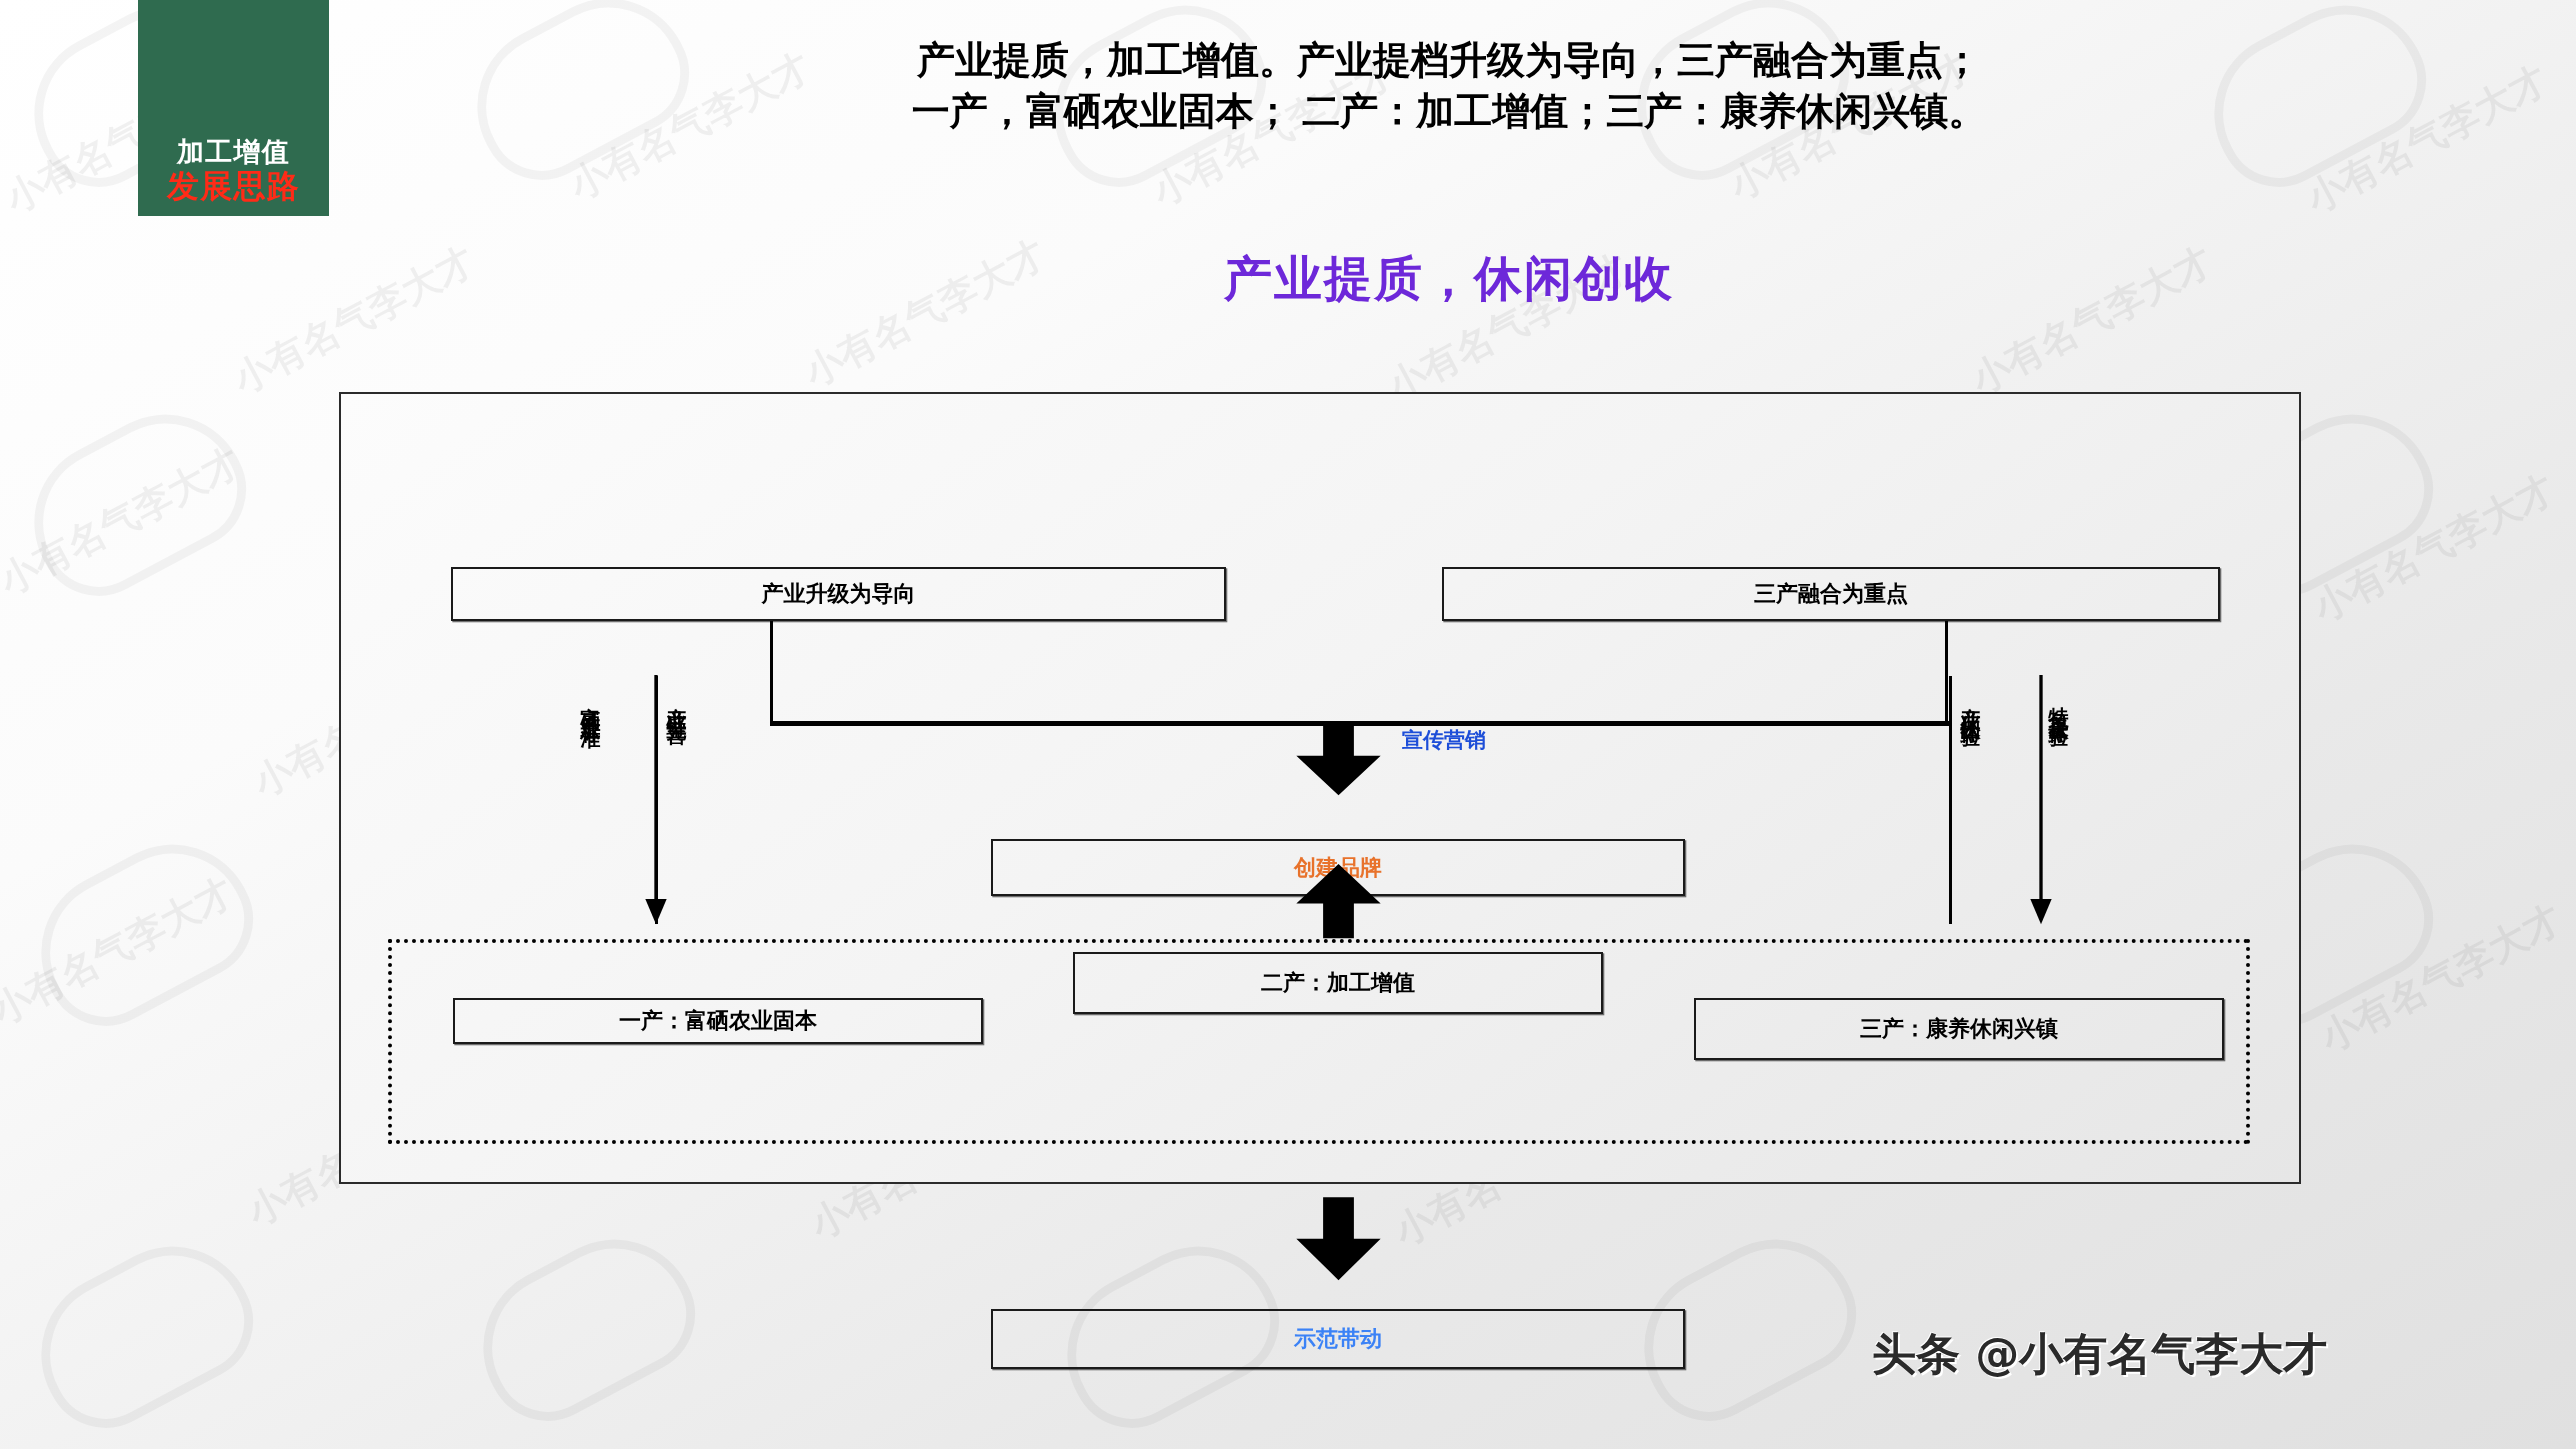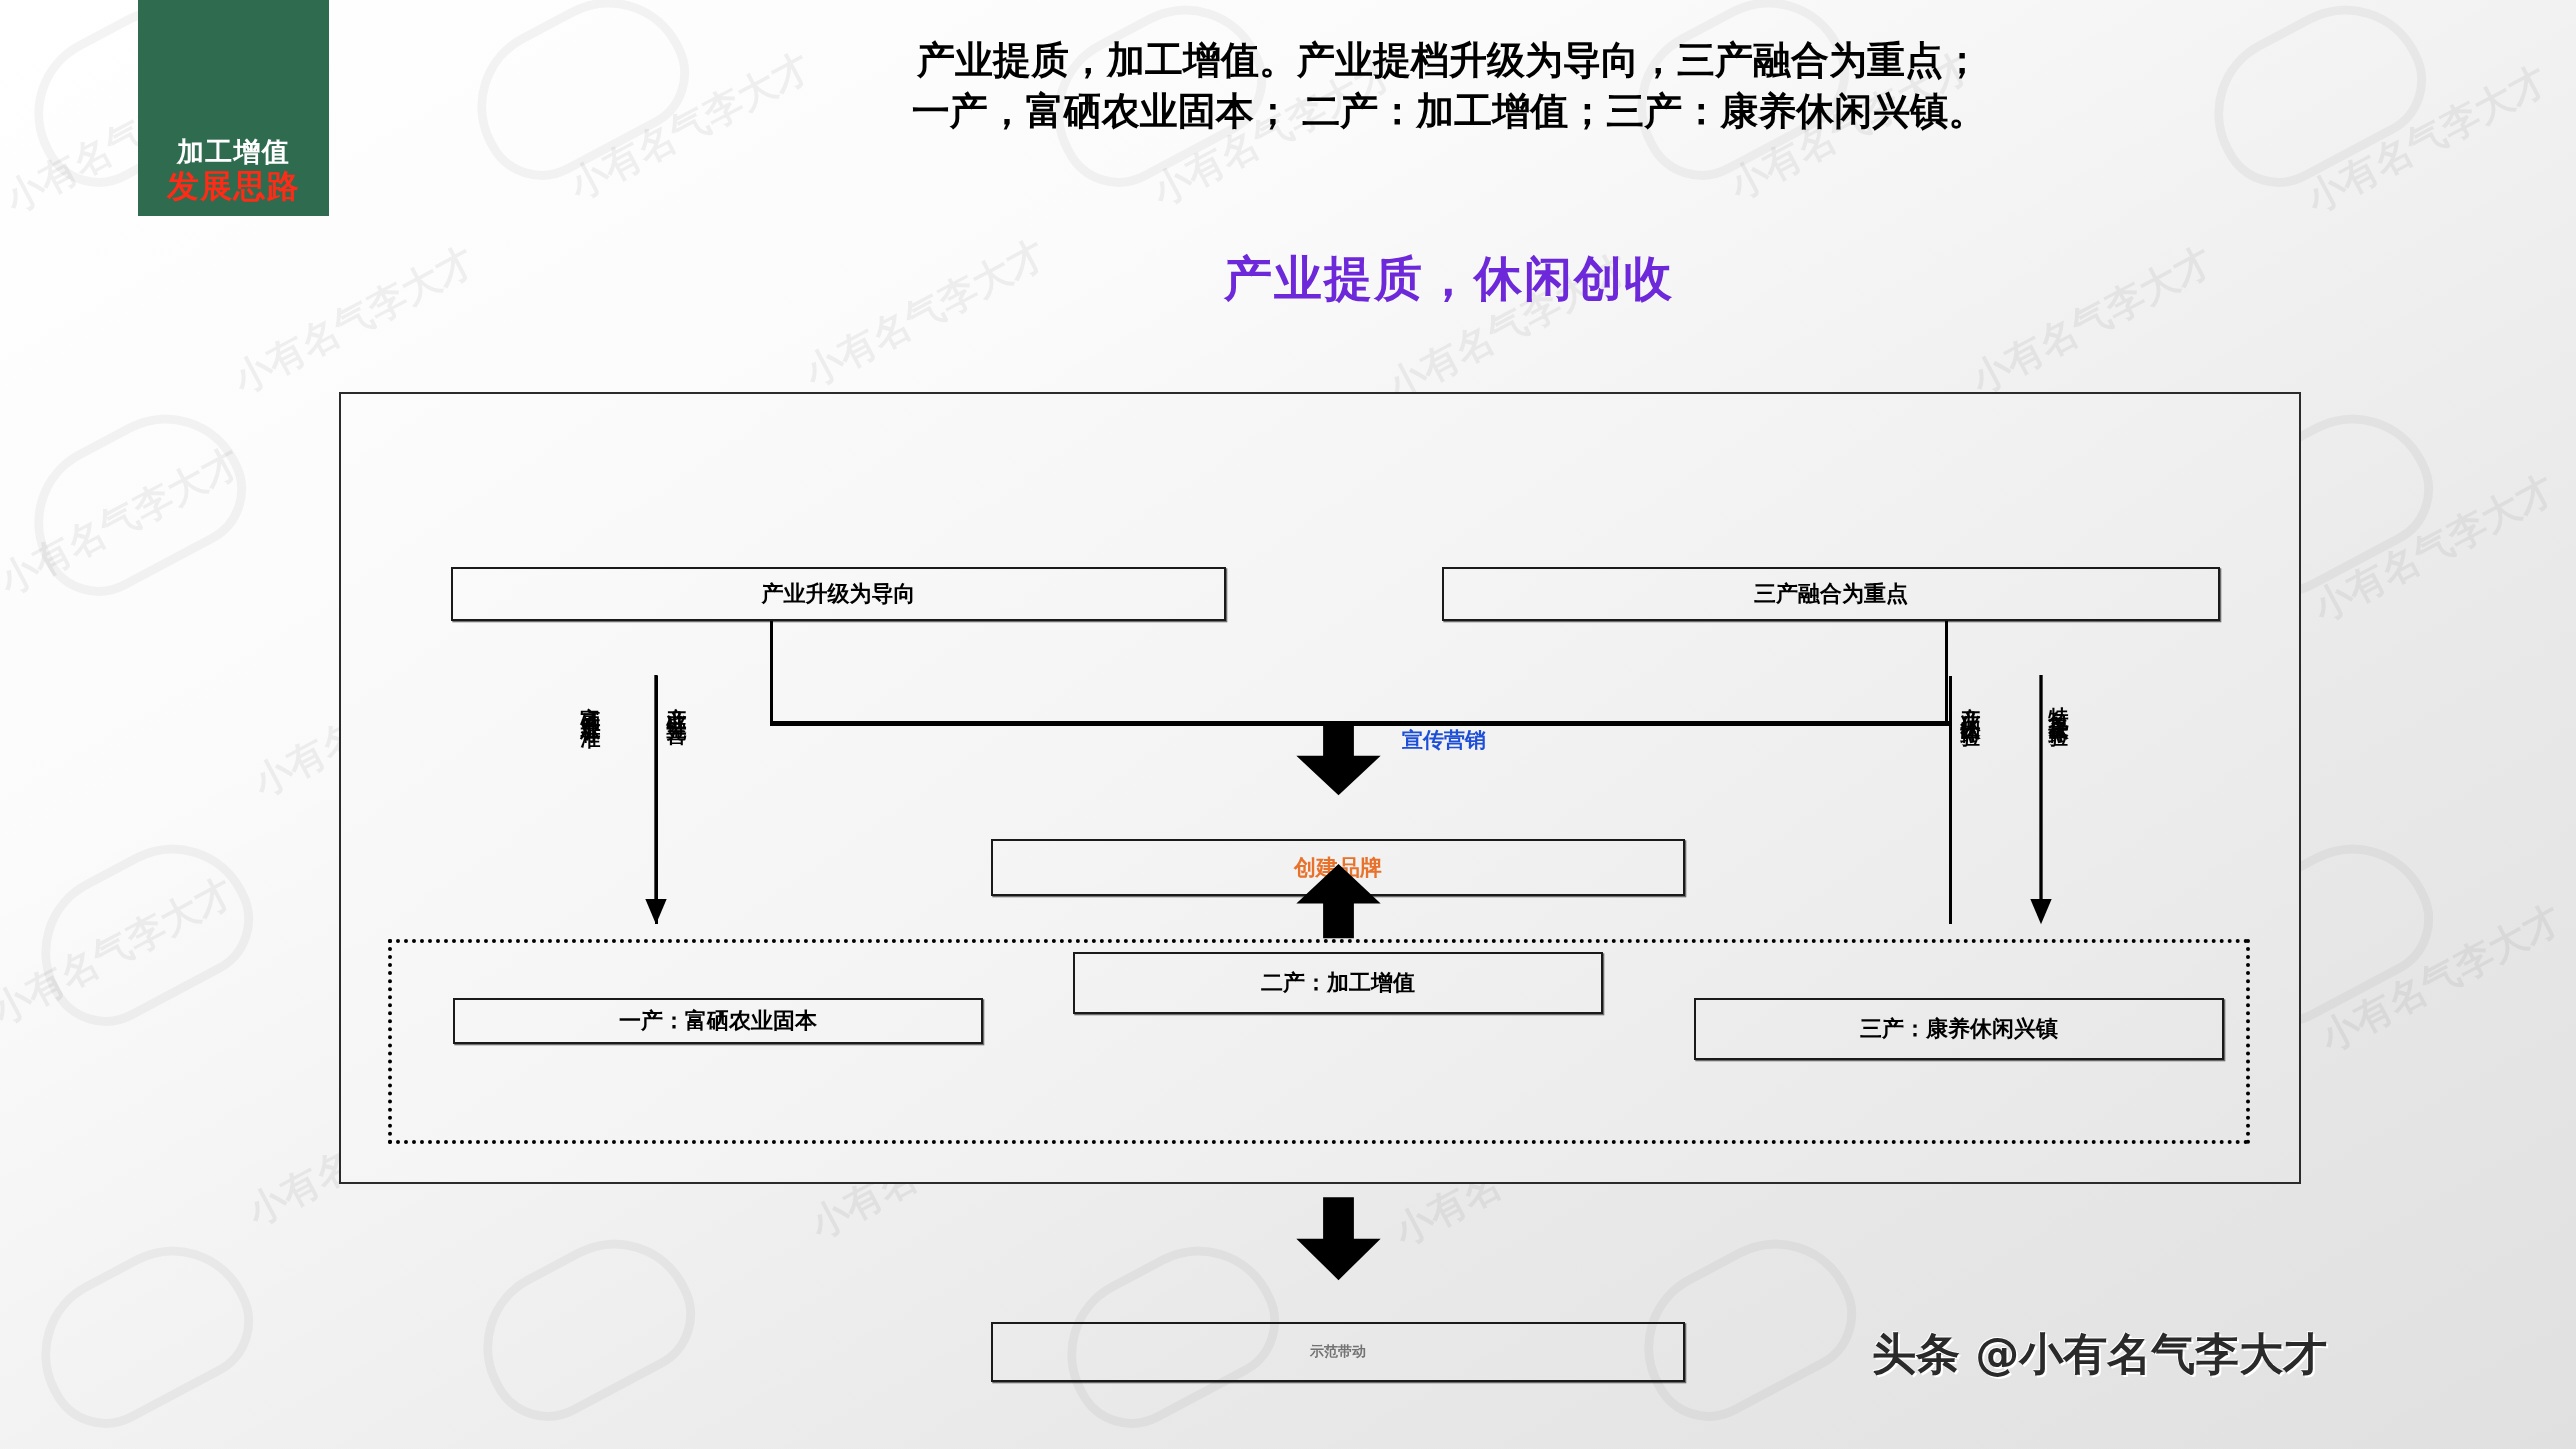--- a/index.html
+++ b/index.html
@@ -125,21 +125,21 @@
     align-items: center;
     justify-content: center;
     color: #000000;
     font-weight: bold;
     z-index: 3;
     box-shadow: 1.3px 1.3px 0 rgba(0,0,0,0.55);
   }
   .pbox.top      { font-size: 22px; }
   .pbox.industry { font-size: 22px; }
   .pbox.brand    { color: #e8722b; font-size: 22px; }
-  .pbox.demo     { color: #737373; font-size: 14px; margin-top: 13px; }
+  .pbox.demo     { color: #3b82f6; font-size: 22px; }
 
   #box-top-left   { left: 451px;  top: 567px;  width: 775px; height: 54px; }
   #box-top-right  { left: 1442px; top: 567px;  width: 778px; height: 54px; }
   #box-brand      { left: 991px; top: 795px; width: 694px; height: 57px; margin-top: 44px; }
   #box-ind-1      { left: 453px;  top: 998px; width: 530px;  height: 46px; }
   #box-ind-2      { left: 1073px; top: 952px; width: 530px;  height: 62px; }
   #box-ind-3      { left: 1694px; top: 998px; width: 530px;  height: 62px; }
   #box-demo       { left: 991px; top: 1309px; width: 694px; height: 60px; }
 
   

